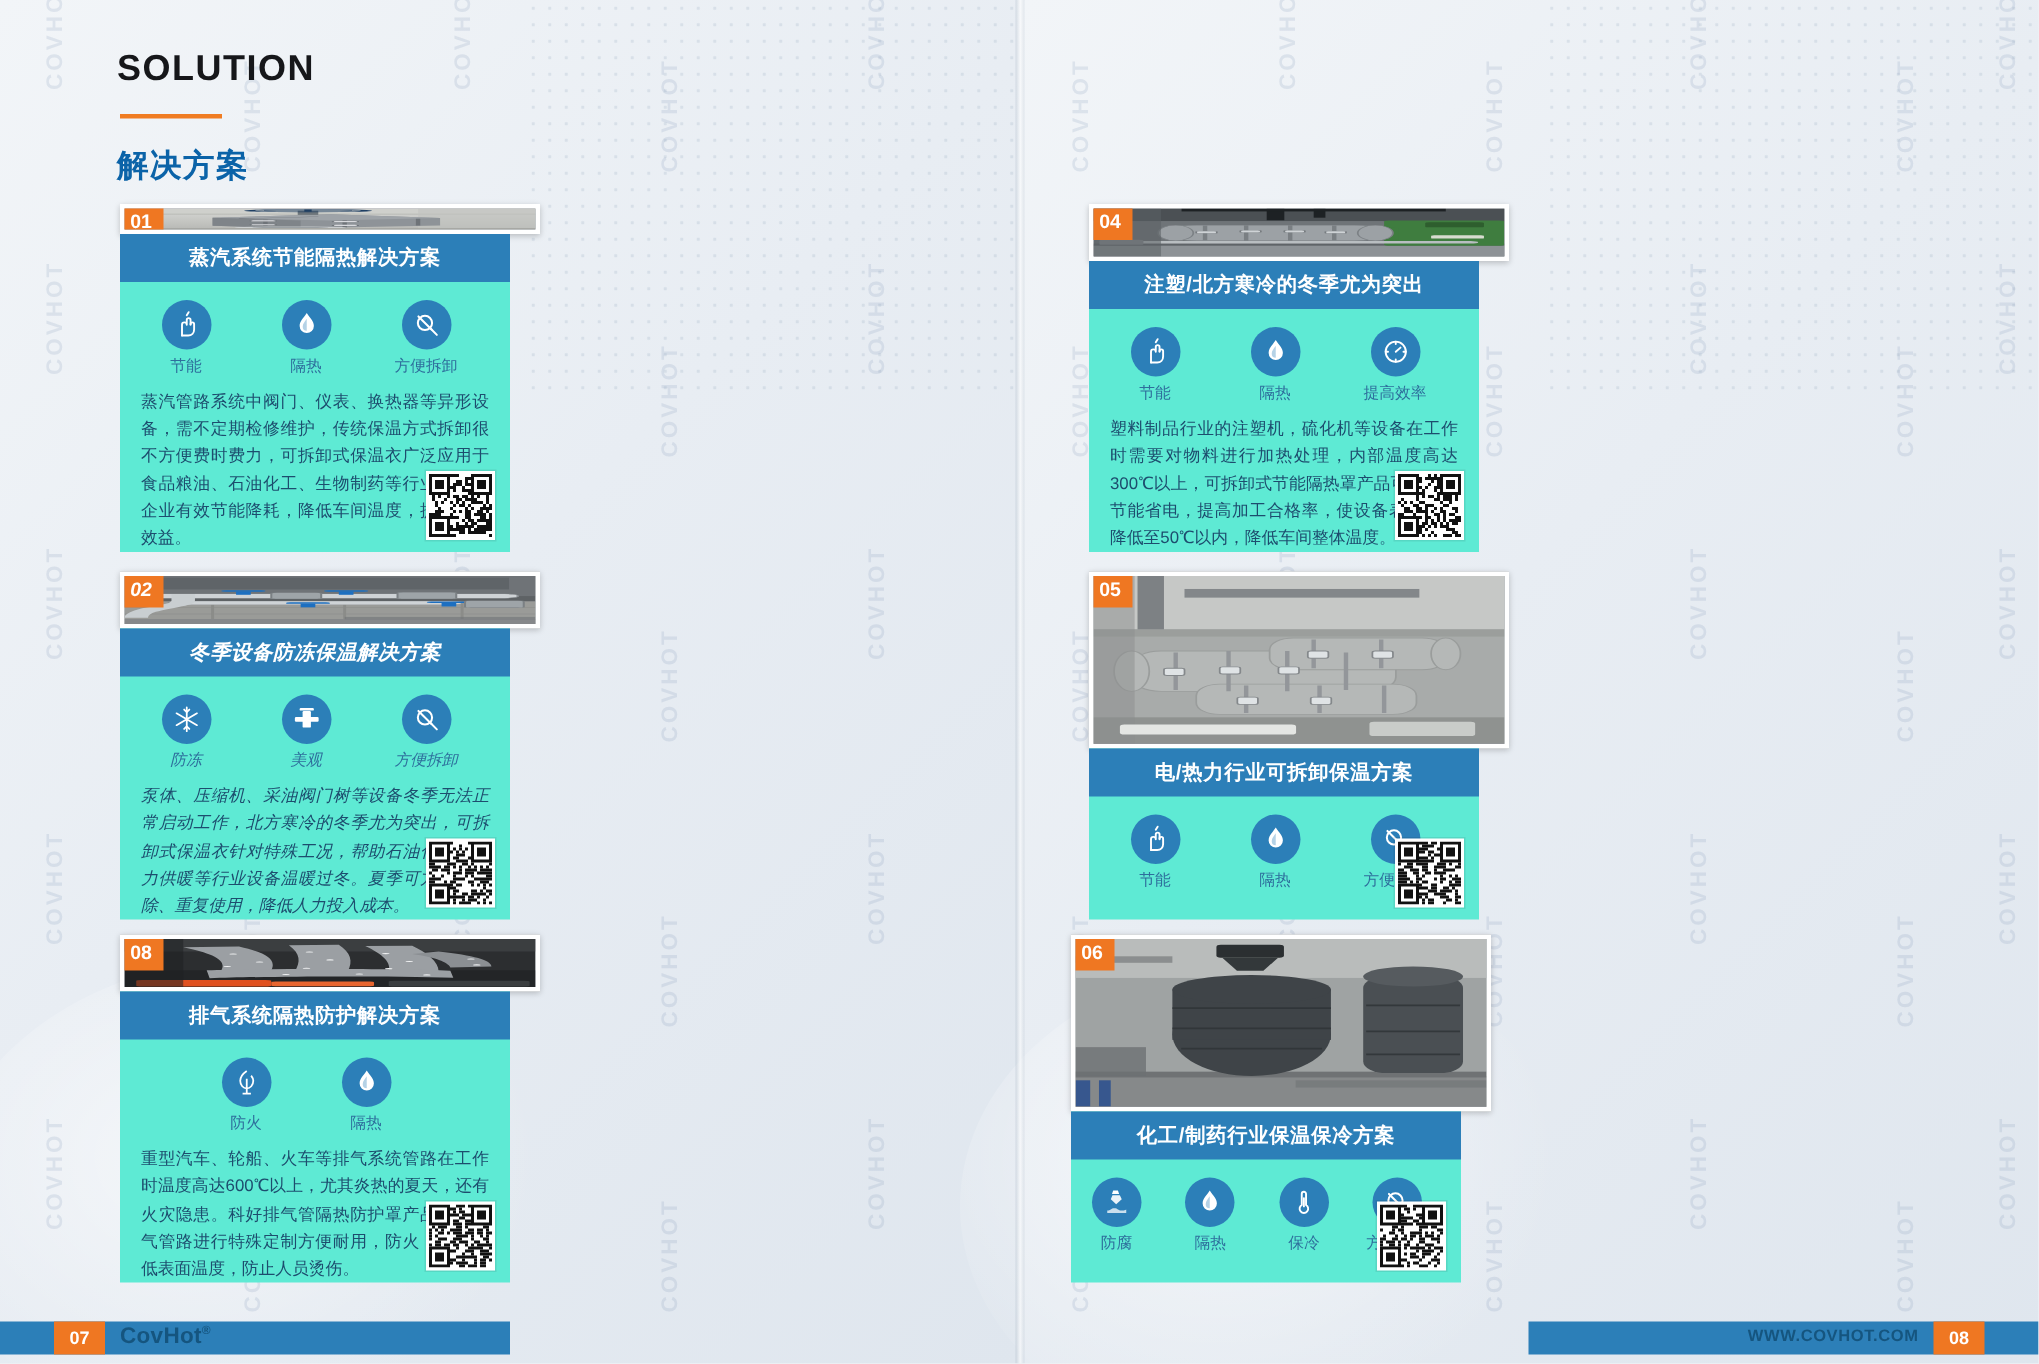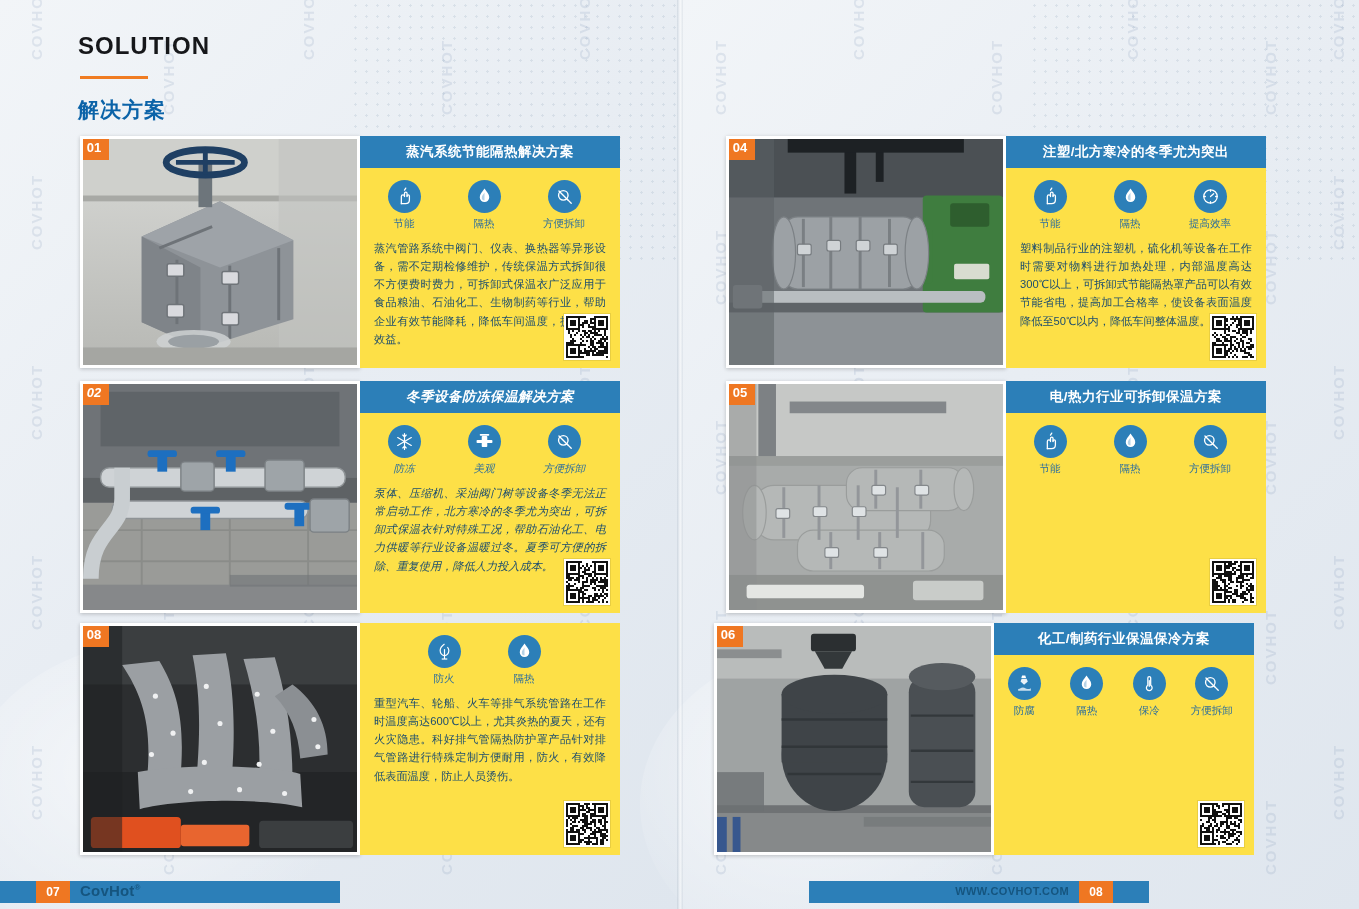--- a/index.html
+++ b/index.html
@@ -59,40 +59,41 @@
     position: absolute; left: 78px; top: 96px;
     font-size: 21px; font-weight: 700; color: #0b63a8;
     letter-spacing: 1px;
   }
 
   
   .card {
     position: absolute;
     height: 232px;
     display: flex;
+    flex-direction: column;
   }
   .photo {
     position: relative;
     width: 280px; height: 232px;
     border: 3px solid #fff;
     box-shadow: 0 1px 4px rgba(0,0,0,.22);
     overflow: hidden;
     background: #8a8f93;
   }
   .badge {
     position: absolute; left: -4px; top: -5px;
     width: 30px; height: 26px;
     background: #ef7722; color: #fff;
     font-size: 13px; font-weight: 700;
     display: flex; align-items: center; justify-content: center;
     z-index: 3;
   }
   .panel {
     width: 260px; height: 232px;
-    background: #fde047;
+    background: #5eead4;
     position: relative;
   }
   .panel-head {
     height: 32px; background: #2c7fb8; color: #fff;
     display: flex; align-items: center; justify-content: center;
     font-size: 13.5px; font-weight: 700; letter-spacing: .5px;
   }
   .feats {
     display: flex; justify-content: center; gap: 18px;
     padding: 12px 20px 4px 8px;
@@ -113,21 +114,21 @@
   }
   .qr {
     position: absolute; right: 10px; bottom: 8px;
     width: 46px; height: 46px; background: #fff; padding: 2px;
     box-shadow: 0 0 0 1px rgba(0,0,0,.08);
   }
   .qr svg { display: block; width: 100%; height: 100%; }
 
   
   .footer {
-    position: absolute; bottom: 0; left: 0; width: 1149px; height: 34px;
+    position: absolute; bottom: 0; left: 0; width: 1359px; height: 34px;
   }
   .fbar {
     position: absolute; top: 6px; height: 22px; background: #2c7fb8;
   }
   .fbar.l { left: 0; width: 340px; }
   .fbar.r { right: 0; width: 340px; }
   .pnum {
     position: absolute; top: 6px; width: 34px; height: 22px;
     background: #ef7722; color: #fff; font-size: 12px; font-weight: 700;
     display: flex; align-items: center; justify-content: center;
@@ -733,20 +734,21 @@
       </g>
       <rect x="8" y="196" width="92" height="32" rx="4" fill="#e0501f"></rect>
       <rect x="100" y="204" width="70" height="22" rx="3" fill="#e8652f"></rect>
       <rect x="180" y="200" width="96" height="28" rx="4" fill="#3b3e40"></rect>
       <rect x="0" y="0" width="40" height="232" fill="#1f2123" opacity=".55"></rect>
     </svg>
         </div>
         <div class="badge">08</div>
       </div>
       <div class="panel">
+        <div class="panel-head">排气系统隔热防护解决方案</div>
         <div class="feats">
       <div class="feat">
         <div class="circ">
               <svg viewBox="0 0 24 24" fill="none" stroke="#fff" stroke-width="1.5" stroke-linejoin="round">
                 <path d="M12 2.5c-3.2 2.2-5.5 5-5.5 8.3 0 3.7 2.6 6.4 5.5 6.4s5.5-2.7 5.5-6.4c0-1.6-.7-3-1.8-4.4"></path>
                 <path d="M12 21.5V9"></path>
                 <path d="M8.5 21.5h7"></path>
               </svg>
             </div>
         <div class="lbl">防火</div>

